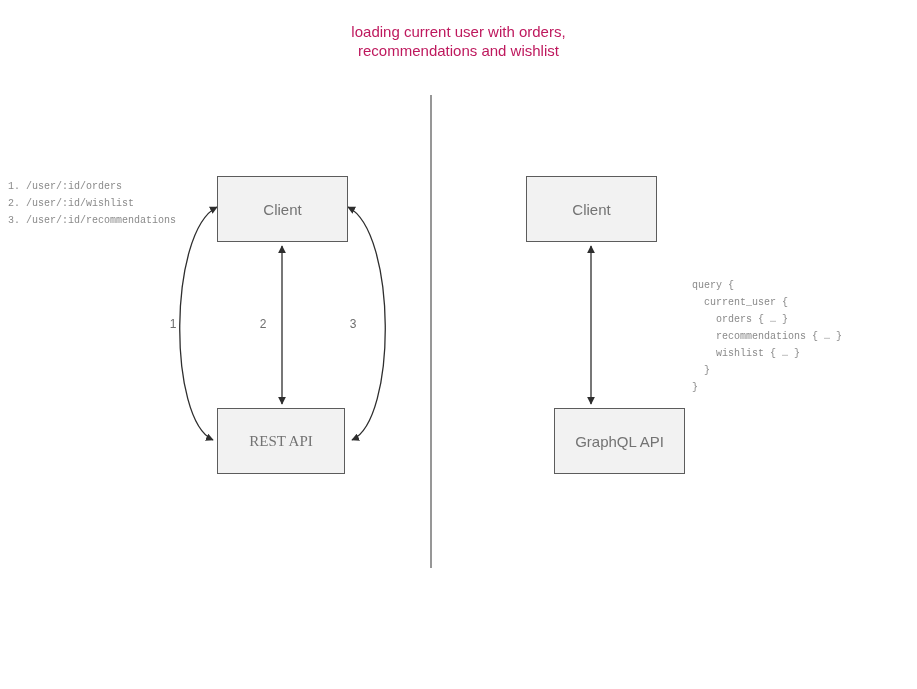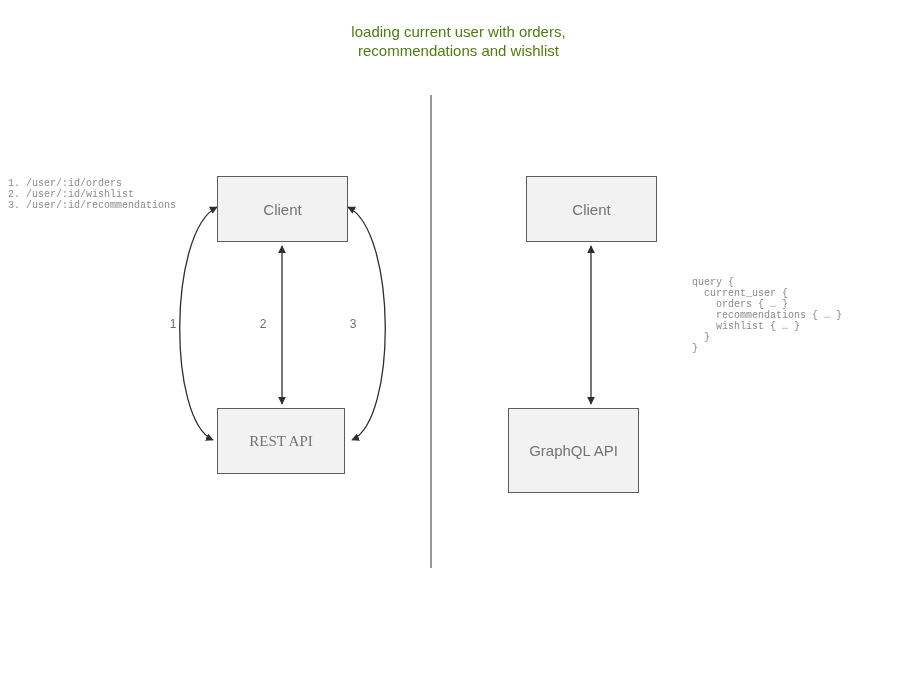--- a/index.html
+++ b/index.html
@@ -22,58 +22,58 @@
     height: 689px;
   }
   .title {
     position: absolute;
     left: 0;
     top: 22px;
     width: 917px;
     text-align: center;
     font-size: 15px;
     line-height: 19px;
-    color: #4d7c0f;
+    color: #be185d;
     font-family: "Liberation Sans", sans-serif;
     white-space: pre-line;
   }
   .node {
     position: absolute;
     box-sizing: border-box;
     background: #f2f2f2;
     border: 1.3px solid #5c5c5c;
     display: flex;
     align-items: center;
     justify-content: center;
     font-size: 15px;
     color: #737373;
     font-family: "Liberation Sans", sans-serif;
   }
   #node-client-rest  { left: 217px; top: 176px; width: 131px; height: 66px; }
   #node-rest-api     { left: 217px; top: 408px; width: 128px; height: 66px; font-family: Liberation Serif, serif; }
   #node-client-gql   { left: 526px; top: 176px; width: 131px; height: 66px; }
-  #node-graphql-api  { left: 508px; top: 408px; width: 131px; height: 85px; }
+  #node-graphql-api  { left: 554px; top: 408px; width: 131px; height: 66px; }
 
   .edge-label {
     position: absolute;
     font-size: 12px;
     color: #6e6e6e;
     font-family: "Liberation Sans", sans-serif;
     text-align: center;
     width: 16px;
   }
   #edge-label-1 { left: 165px; top: 317px; }
   #edge-label-2 { left: 255px; top: 317px; }
   #edge-label-3 { left: 345px; top: 317px; }
 
   .mono-block {
     position: absolute;
     font-family: "Liberation Mono", monospace;
     font-size: 10px;
-    line-height: 11px;
+    line-height: 17px;
     color: #8a8a8a;
     white-space: pre;
   }
   #rest-endpoints { left: 8px; top: 178px; }
   #graphql-query  { left: 665px; top: 277px; margin-left: 27px; }
 </style>
 </head>
 <body>
 
 <svg id="canvas" viewBox="0 0 917 689">

